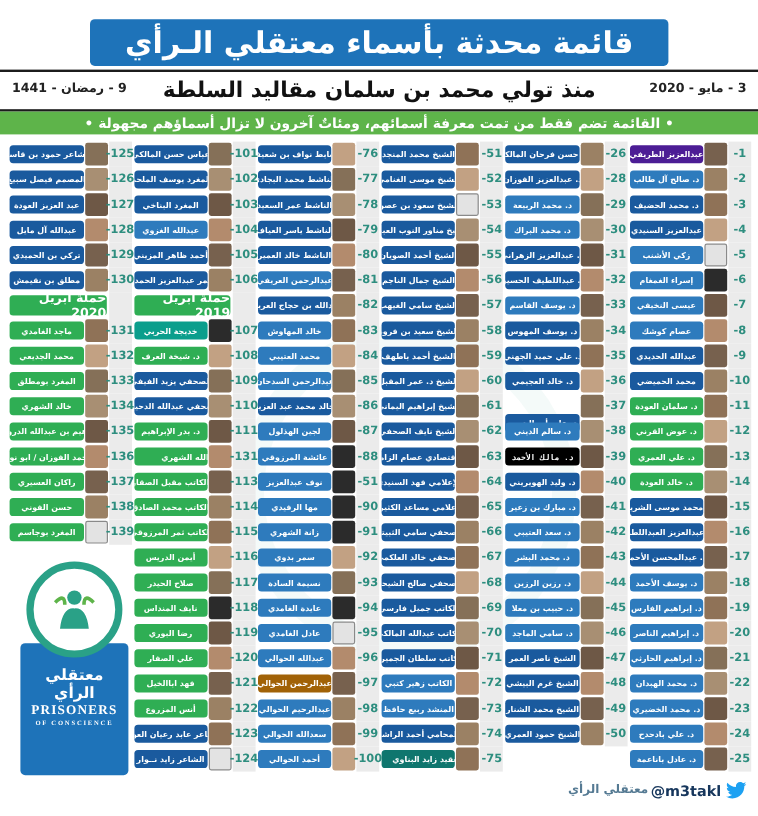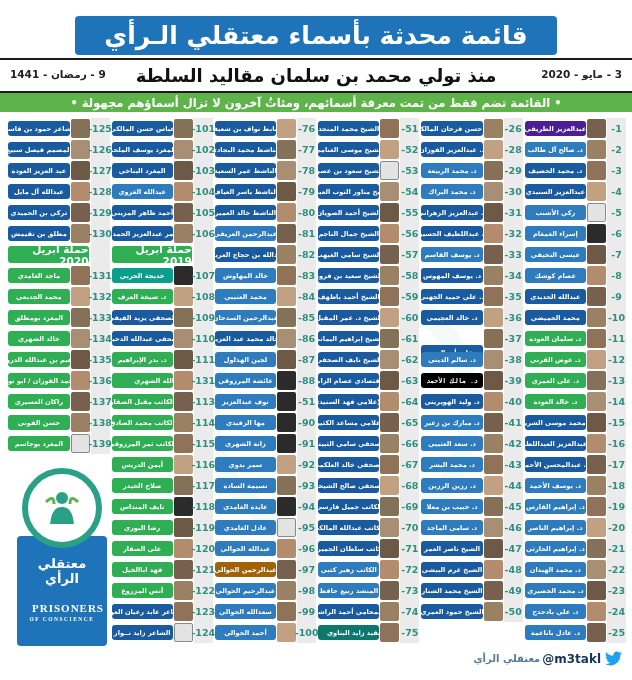--- a/index.html
+++ b/index.html
@@ -31,21 +31,21 @@
   .photo{width:19px;height:19px;border-radius:2px;margin:0 1px;box-sizing:border-box;flex:none;}
   .numcell{width:19px;align-self:stretch;background:#ebebeb;color:#2e8e7f;font-size:9.5px;
        font-weight:bold;display:flex;align-items:center;justify-content:center;flex:none;}
   .logo{position:absolute;left:17px;top:468px;width:90px;text-align:center;}
   .logo-circle{width:68px;height:68px;border-radius:50%;background:#fff;border:6px solid #2aa187;
        margin:0 auto;position:relative;z-index:2;display:flex;align-items:center;justify-content:center;}
   .logo-rect{margin-top:-12px;background:#1e73b9;border-radius:4px;padding:18px 3px 10px 3px;height:82px;
        box-sizing:content-box;}
   .logo-ar{color:#fff;font-size:13px;font-weight:bold;direction:rtl;margin-top:2px;}
   .logo-en1{color:#fff;font-size:11px;font-weight:bold;letter-spacing:1px;
-       font-family:"Liberation Serif",serif;margin-top:16px;text-align:right;}
+       font-family:"Liberation Serif",serif;margin-top:0;}
   .logo-en2{color:#fff;font-size:5.5px;font-weight:bold;letter-spacing:1.5px;
        font-family:"Liberation Serif",serif;margin-top:2px;}
   .twitter{position:absolute;right:10px;top:650px;display:flex;align-items:center;direction:ltr;}
   .tw-name{font-size:10px;font-weight:bold;color:#557a93;direction:rtl;margin-right:2px;}
   .tw-handle{font-size:12px;font-weight:bold;color:#16365c;margin-right:4px;}
   .tw-bird{width:17px;height:17px;}
 </style>
 </head>
 <body>
 

